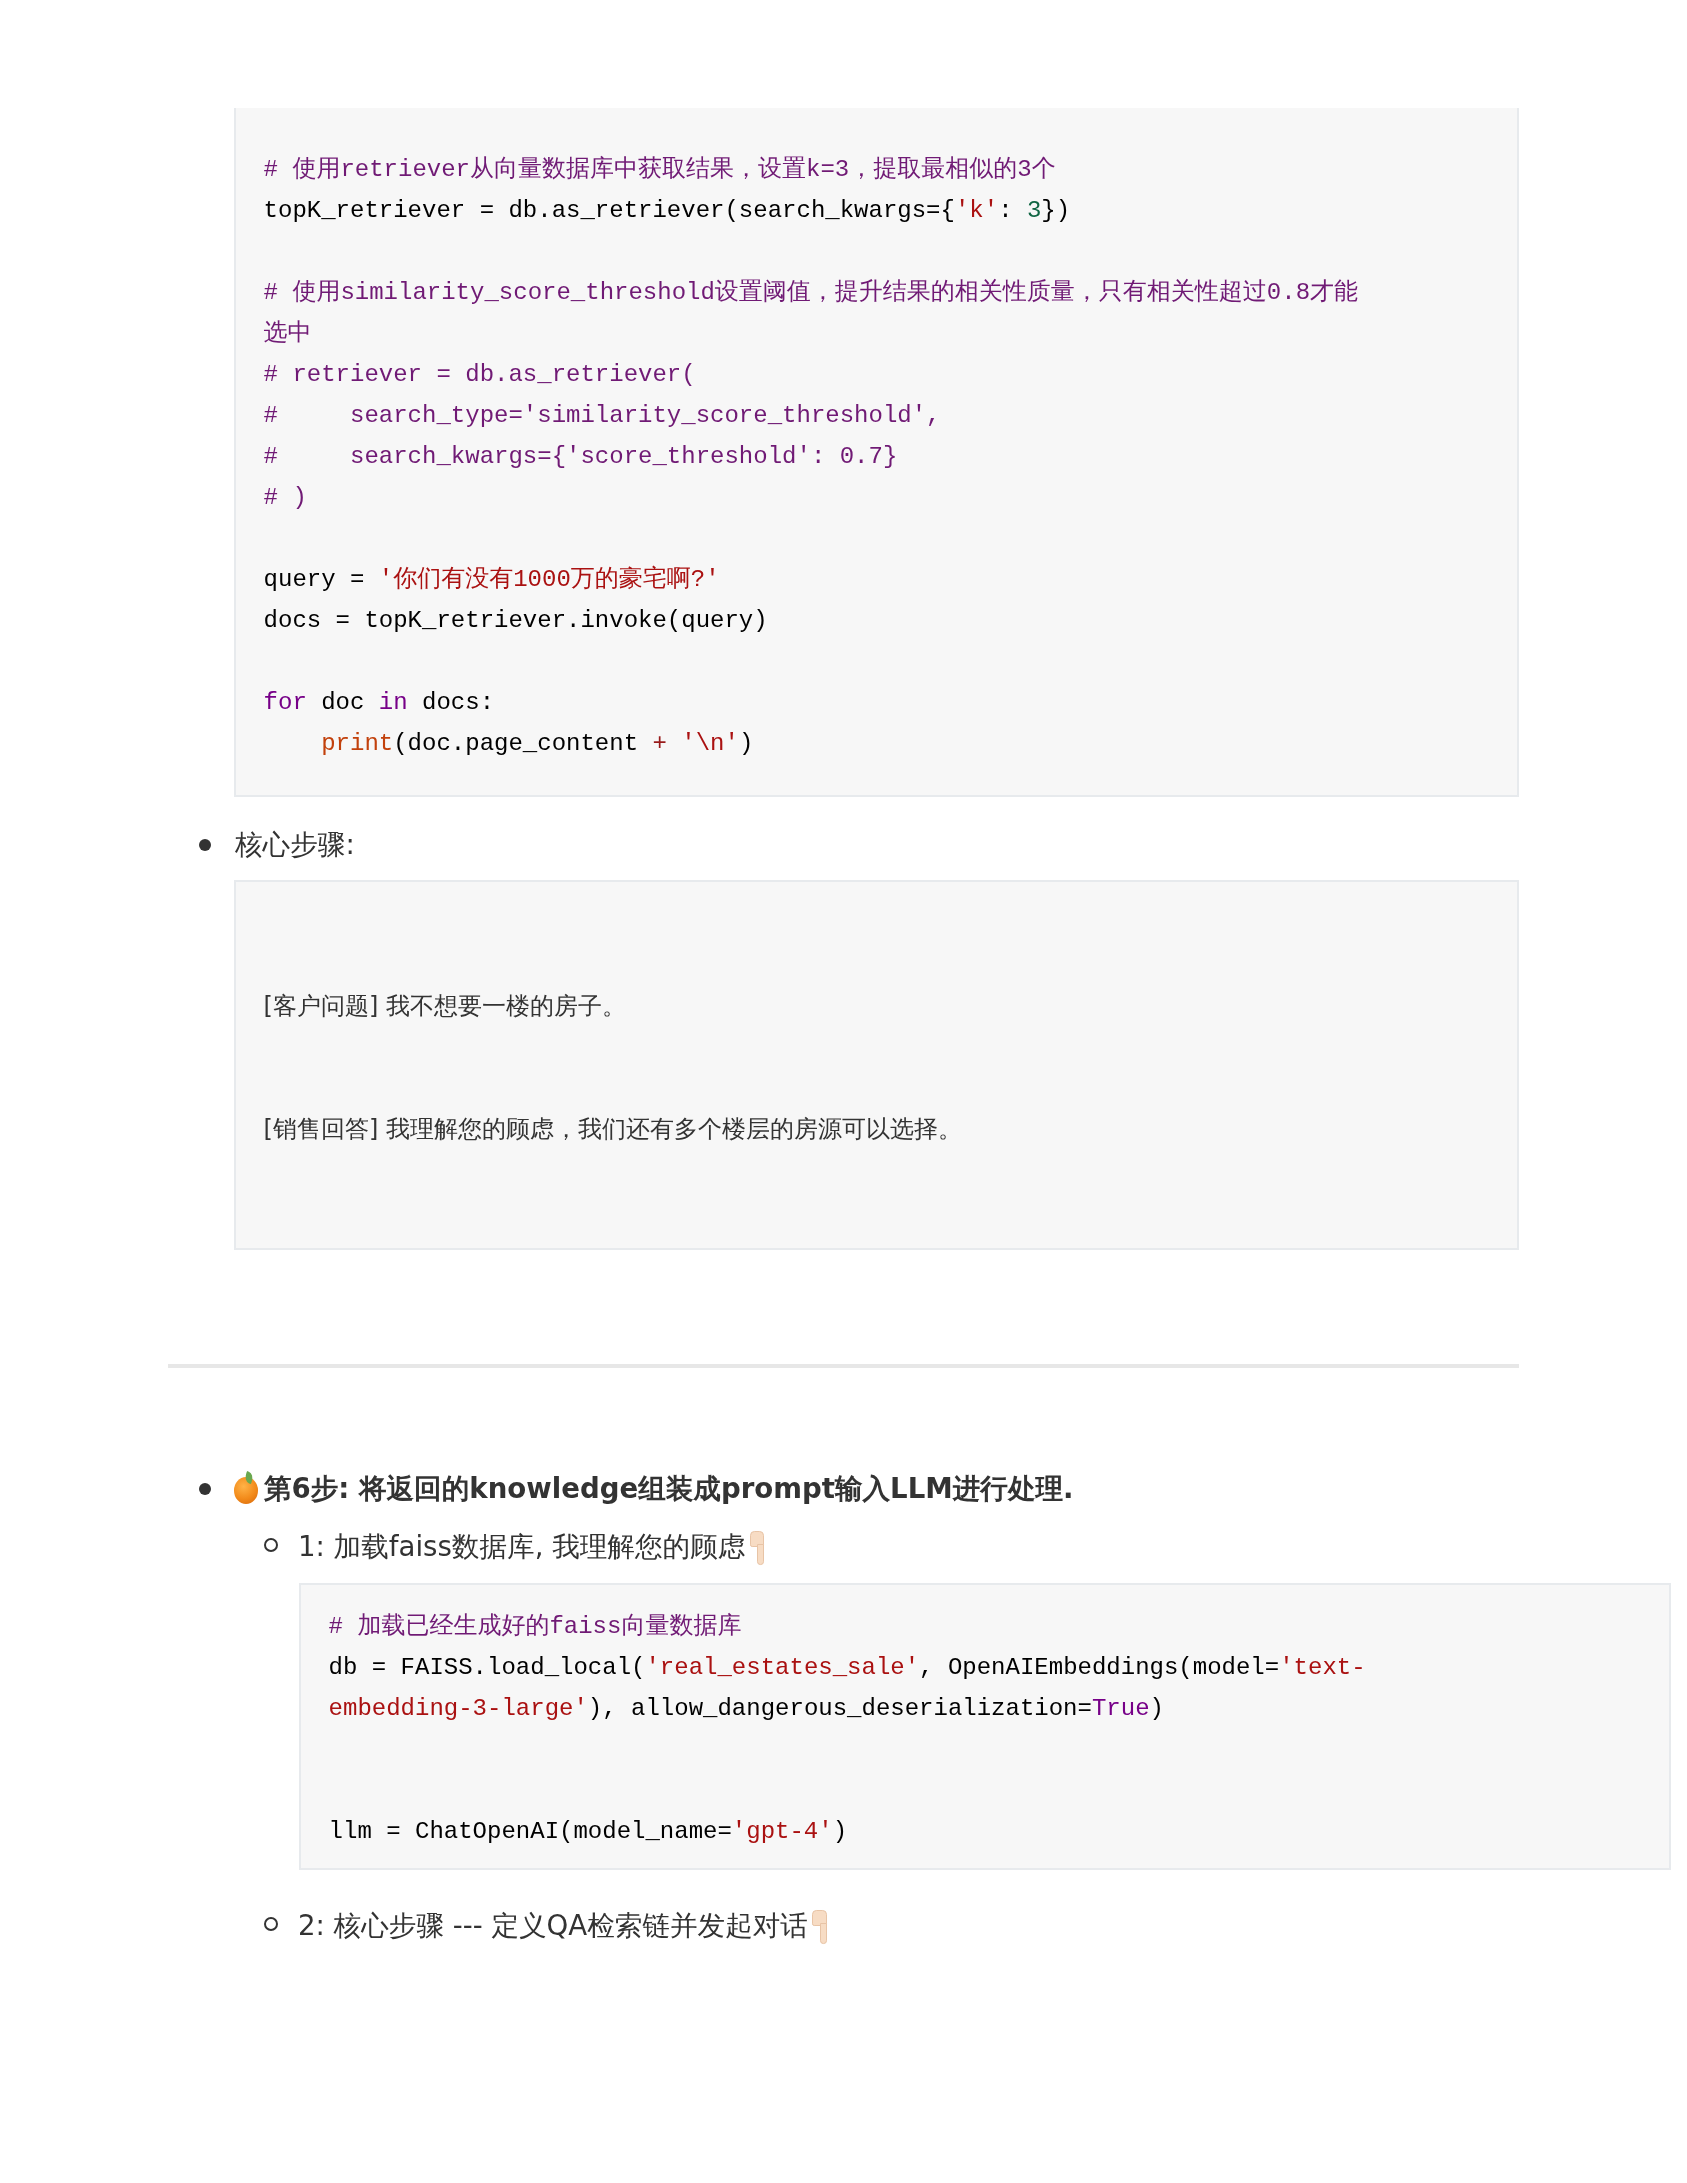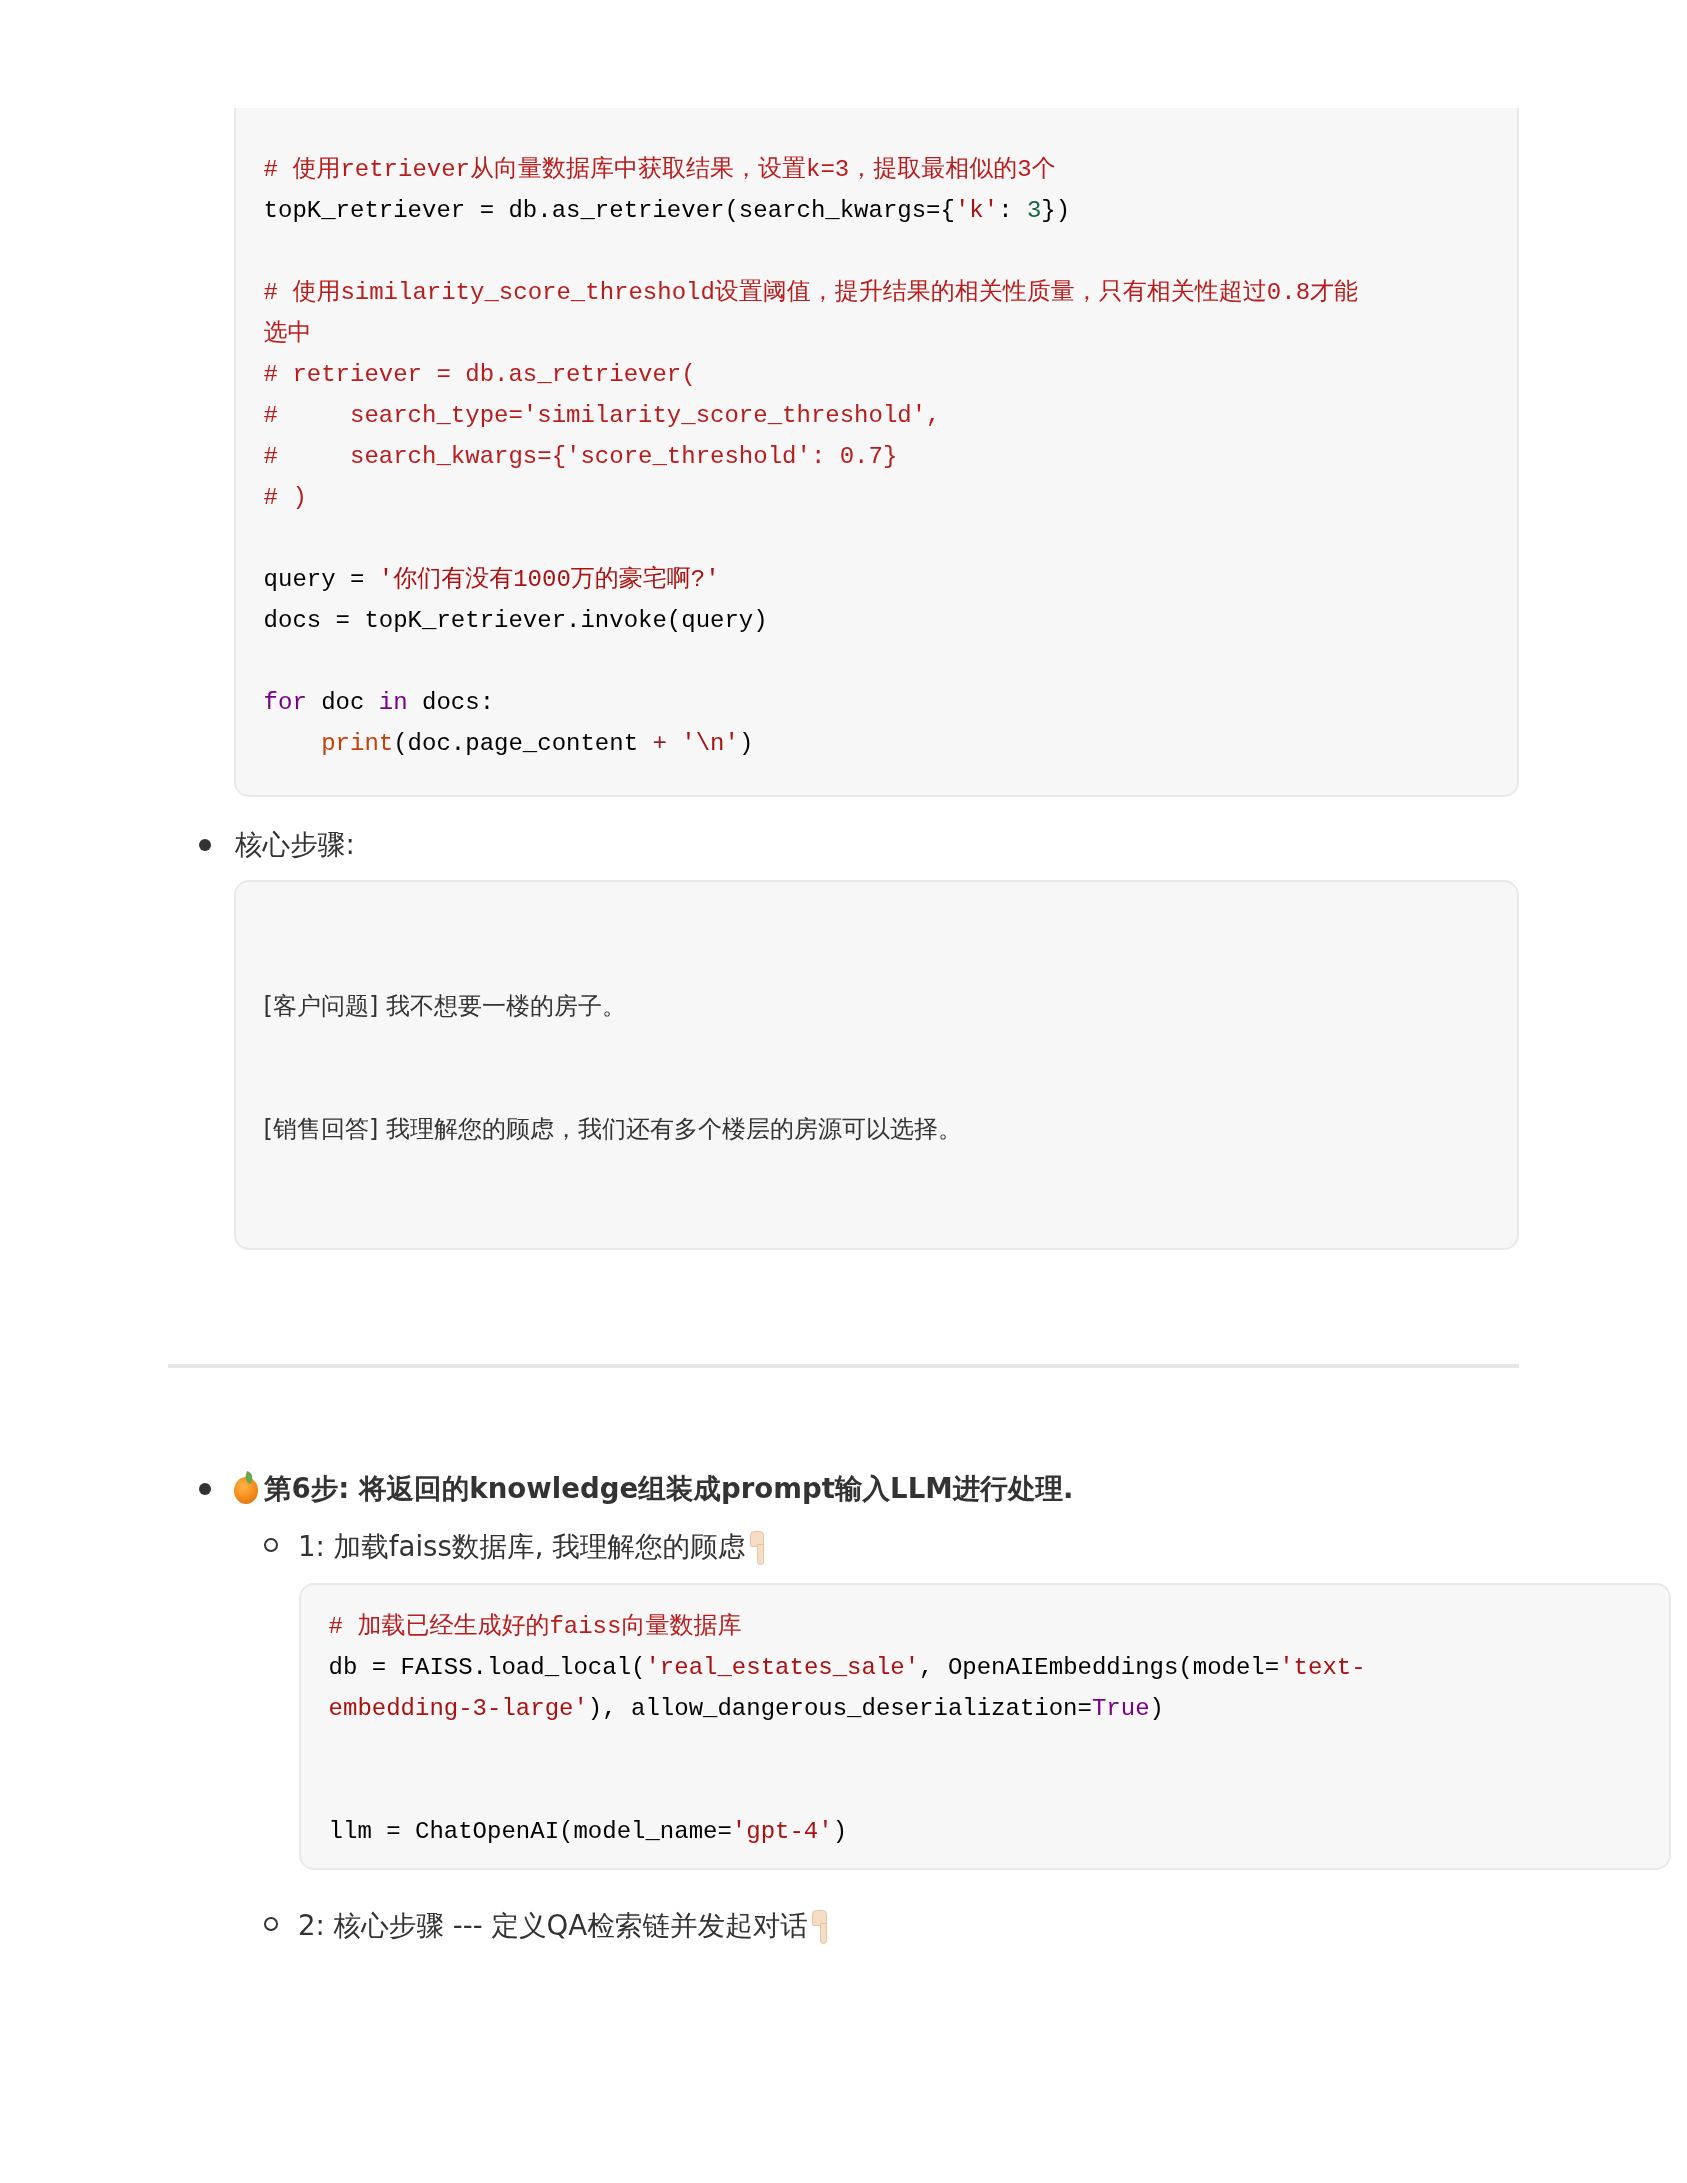--- a/index.html
+++ b/index.html
@@ -5,31 +5,31 @@
   html, body { margin: 0; padding: 0; background: #ffffff; }
   body {
     width: 1687px; height: 2183px; position: relative; overflow: hidden;
     font-family: "DejaVu Sans", "Liberation Sans", sans-serif;
     color: #333333;
   }
   .code {
     position: absolute;
     background: #f7f7f7;
     border: 2.8px solid #e7eaed;
-    border-radius: 15px;
+    border-radius: 0;
     box-sizing: border-box;
     font-family: "Liberation Mono", "DejaVu Sans Mono", monospace;
     font-size: 24px;
     line-height: 41px;
     color: #000000;
     white-space: pre;
     overflow: hidden;
   }
   .code .line { height: 41px; white-space: pre; }
-  .c-comment { color: #b91c1c; }
+  .c-comment { color: #701a75; }
   .c-string { color: #aa1111; }
   .c-number { color: #116644; }
   .c-keyword { color: #770088; }
   .c-builtin { color: #c2410c; }
   .c-op { color: #981a1a; }
   .c-plain { color: #000000; text-align: center; }
 
   #code-block-1 { left: 234px; top: 108px; width: 1285px; height: 689px; border-top: none; border-top-left-radius: 0; border-top-right-radius: 0; }
   #code-block-1 .inner { position: absolute; left: 27.6px; top: 41px; }
 

